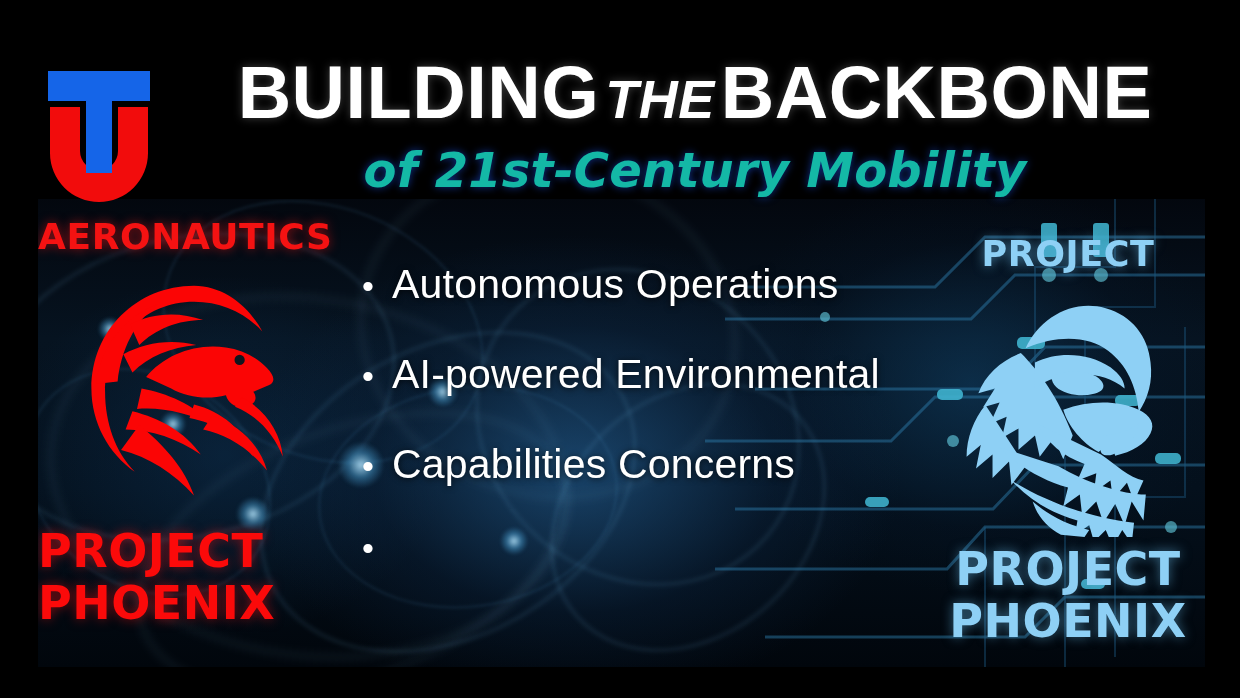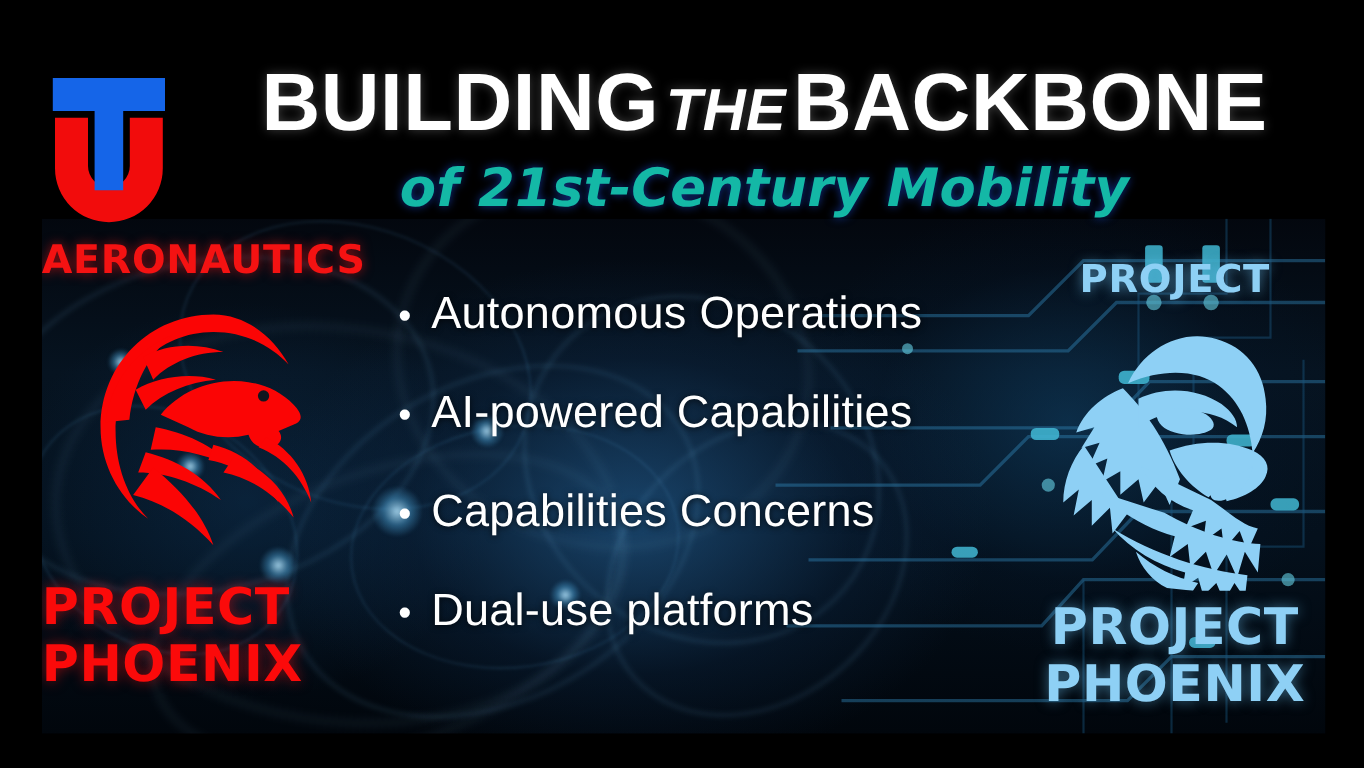--- a/index.html
+++ b/index.html
@@ -322,29 +322,28 @@
     </div>
   </div>
 
   <div id="bullets">
     <div class="bullet-row">
       <span class="bullet-dot">•</span>
       <span class="bullet-text">Autonomous Operations</span>
     </div>
     <div class="bullet-row">
       <span class="bullet-dot">•</span>
-      <span class="bullet-text">AI-powered Capabilities</span>
+      <span class="bullet-text">AI-powered Environmental</span>
     </div>
     <div class="bullet-row">
       <span class="bullet-dot">•</span>
       <span class="bullet-text">Capabilities Concerns</span>
     </div>
     <div class="bullet-row">
       <span class="bullet-dot">•</span>
-      <span class="bullet-text">Dual-use platforms</span>
     </div>
   </div>
 
   <div id="col-right">
     <div id="marine-label">PROJECT</div>
 
     <div id="eagle-blue-wrap">
       <svg width="236" height="250" viewBox="0 0 200 212">
         <g fill="#8ed0f5">
 

